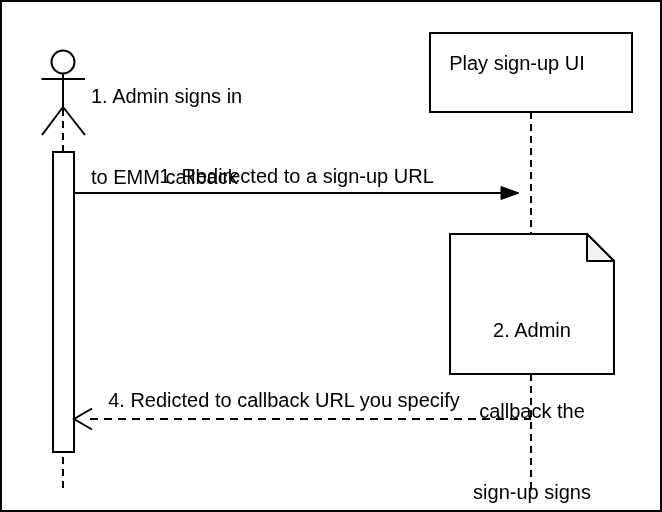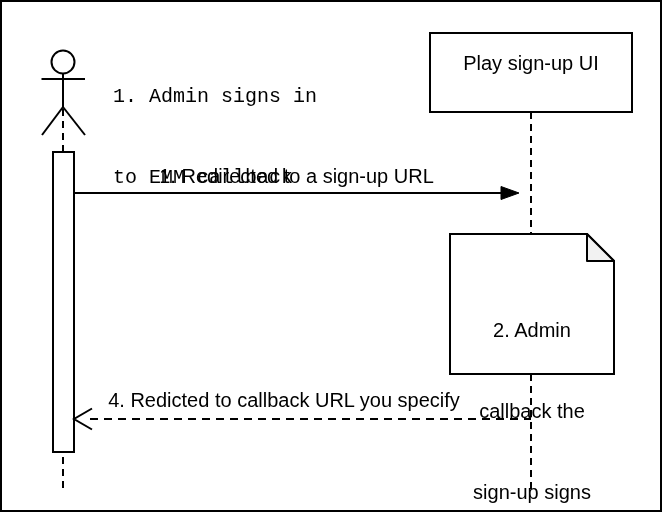--- a/index.html
+++ b/index.html
@@ -25,27 +25,26 @@
     height: 512px;
   }
   .label {
     position: absolute;
     color: #000000;
     font-size: 20px;
     line-height: 27px;
     white-space: pre;
   }
   .actor-label {
-    left: 111px;
+    left: 89px;
     top: 27px;
     text-align: left;
-    font-family: Liberation Mono, monospace;
   }
   .participant-label {
-    left: 428px;
+    left: 414px;
     top: 31px;
     width: 202px;
     height: 60px;
     display: flex;
     align-items: center;
     justify-content: center;
     text-align: center;
   }
   .msg2-label {
     left: 72px;

